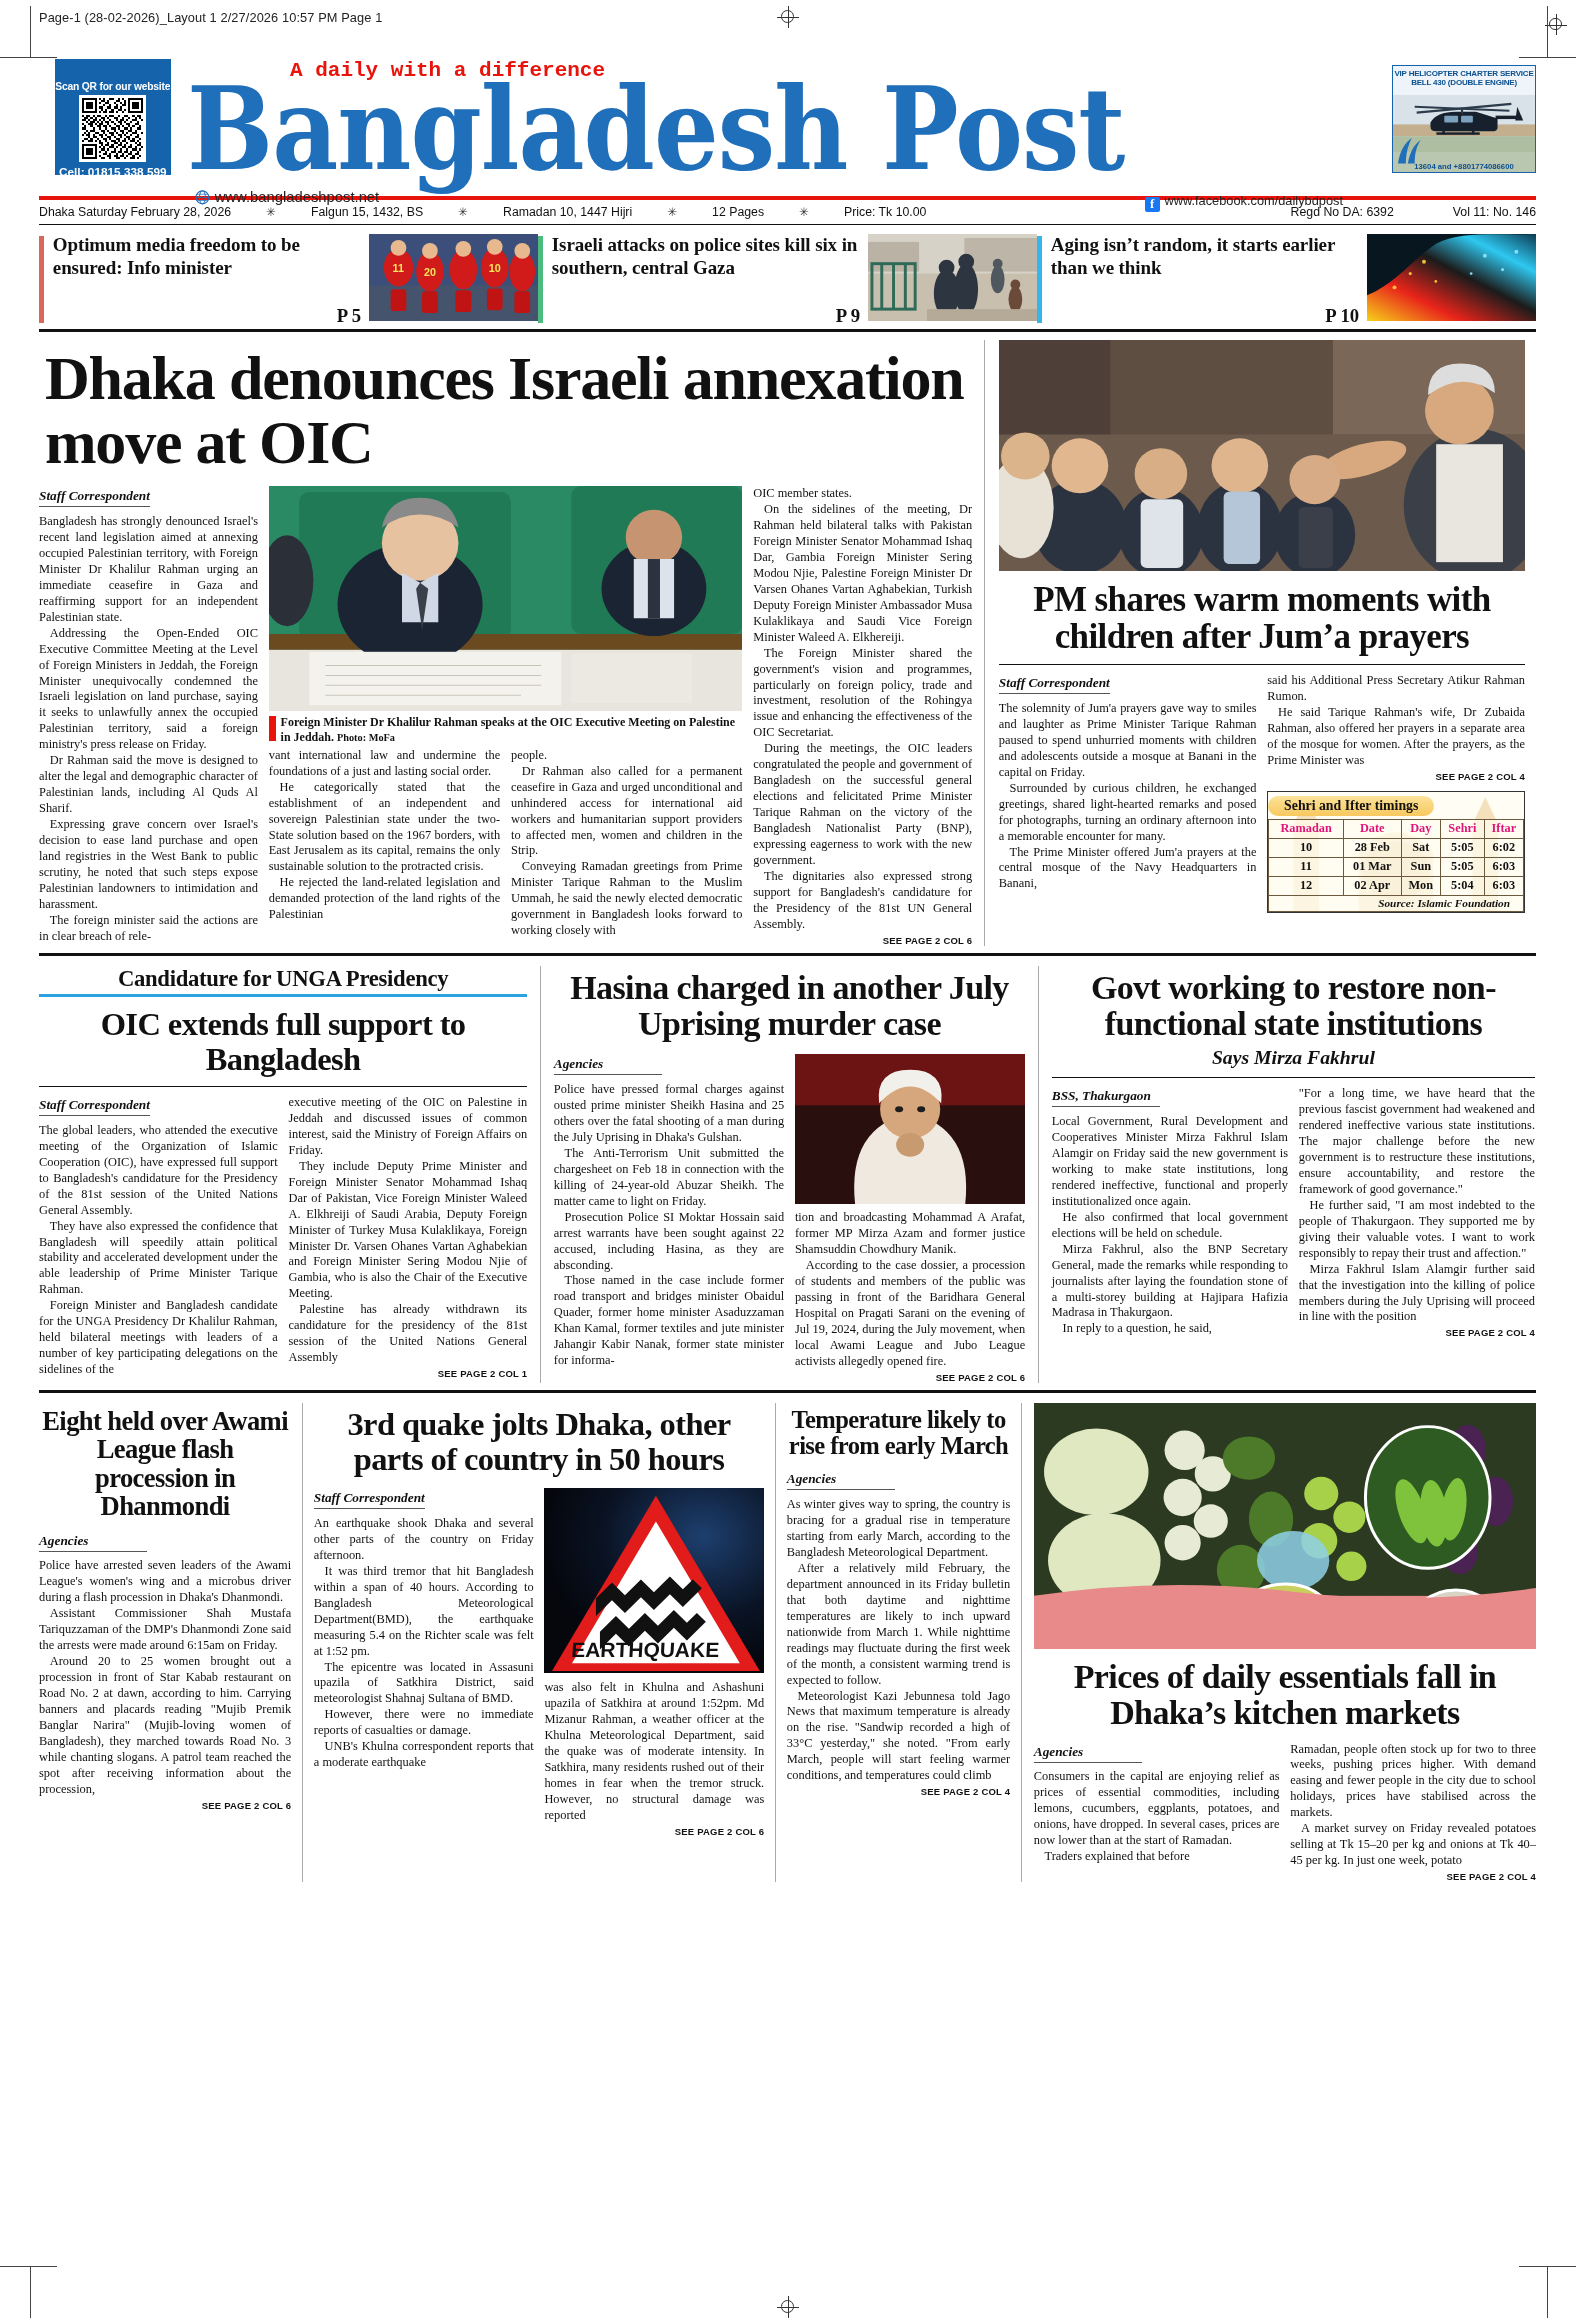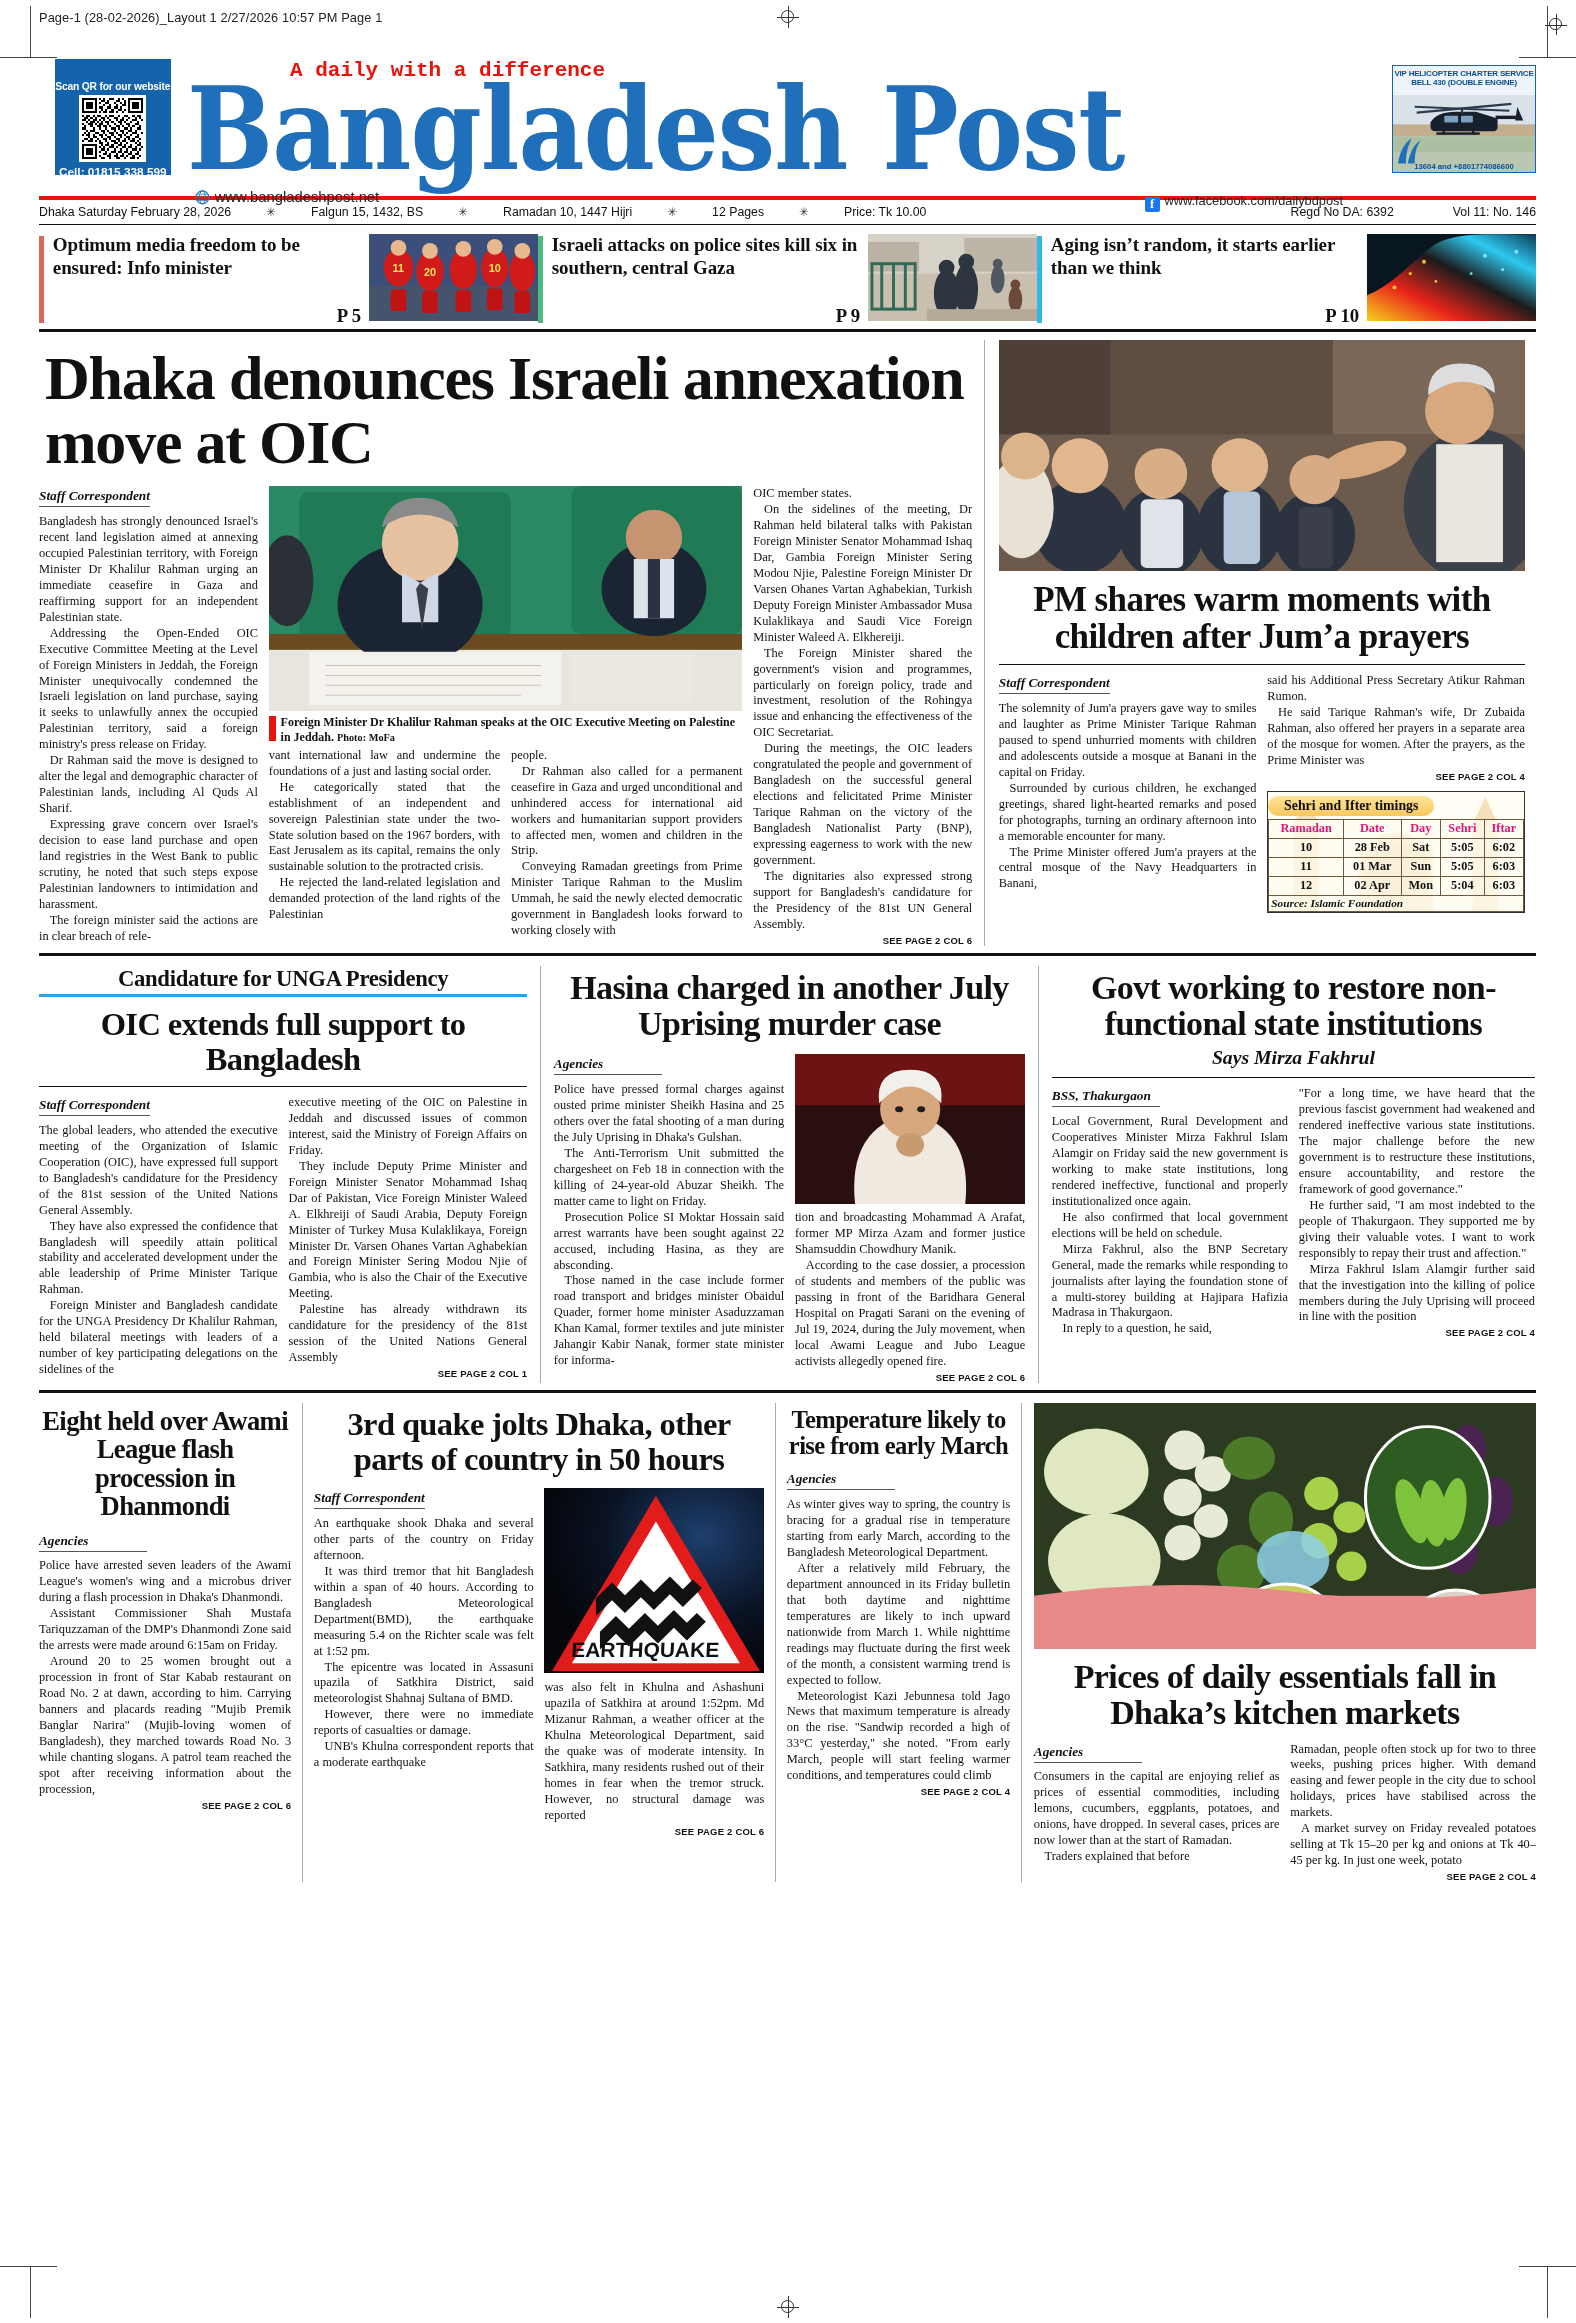--- a/index.html
+++ b/index.html
@@ -152,21 +152,21 @@
     border-radius:11.8px; padding:2px 15.8px; font-weight:bold; font-size:13.8px;
     font-family:"Liberation Serif",serif;
   }
   table.st { position:relative; width:100%; border-collapse:collapse; font-family:"Liberation Serif",serif;}
   table.st th, table.st td {
     border:1px solid #6b5a3e; text-align:center; font-size:12.3px; font-weight:bold;
     padding:1.5px 2px; background:rgba(255,252,240,.72);
   }
   table.st th { color:#e0157a; }
   table.st td.src {
-    font-style:italic; font-size:11.3px; color:#111; text-align:left; padding-right:23px;
+    font-style:italic; font-size:11.3px; color:#111; text-align:right; padding-right:13px;
     font-weight:bold;
   }
 
   
   .tier2 { display:flex; margin-top:9.9px; }
   .t2a { width:502px; padding-right:12.8px; border-right:1px solid #aaa;}
   .t2b { width:498px; padding:0 12.8px; border-right:1px solid #aaa;}
   .t2c { width:496px; padding-left:12.8px; }
   .kicker {
     font-family:"Liberation Serif", serif; font-weight:bold; font-size:22.7px;

